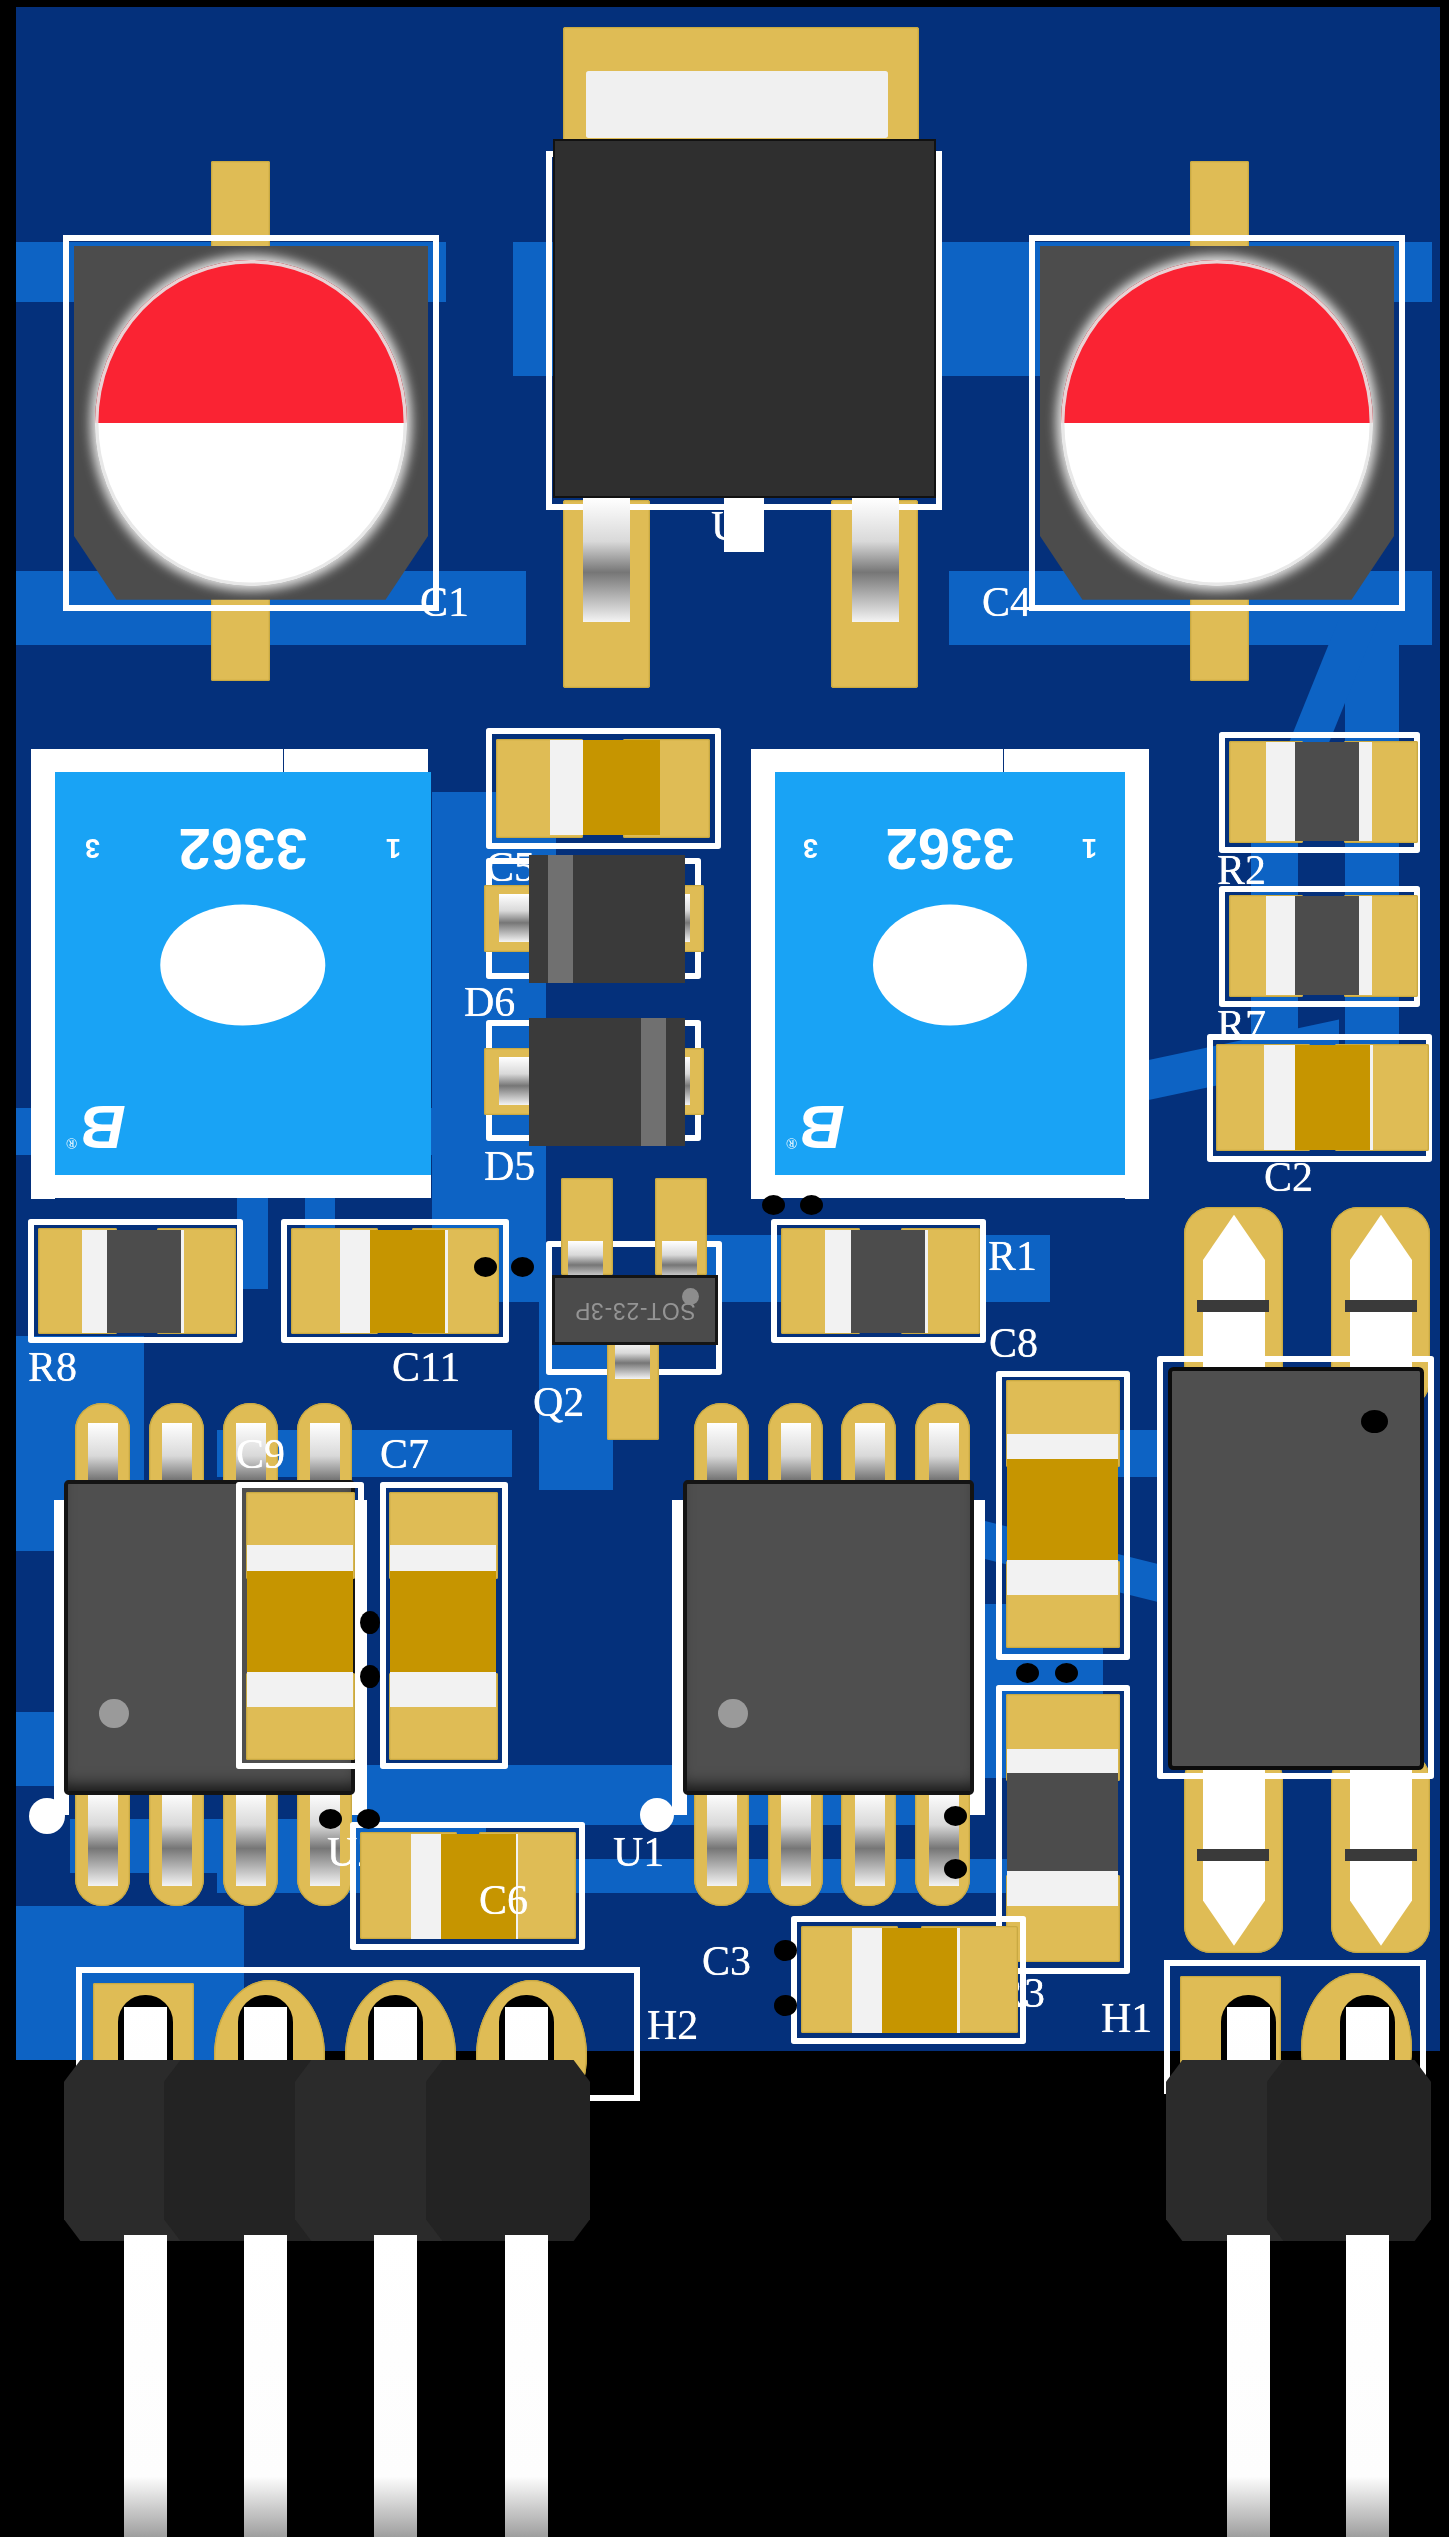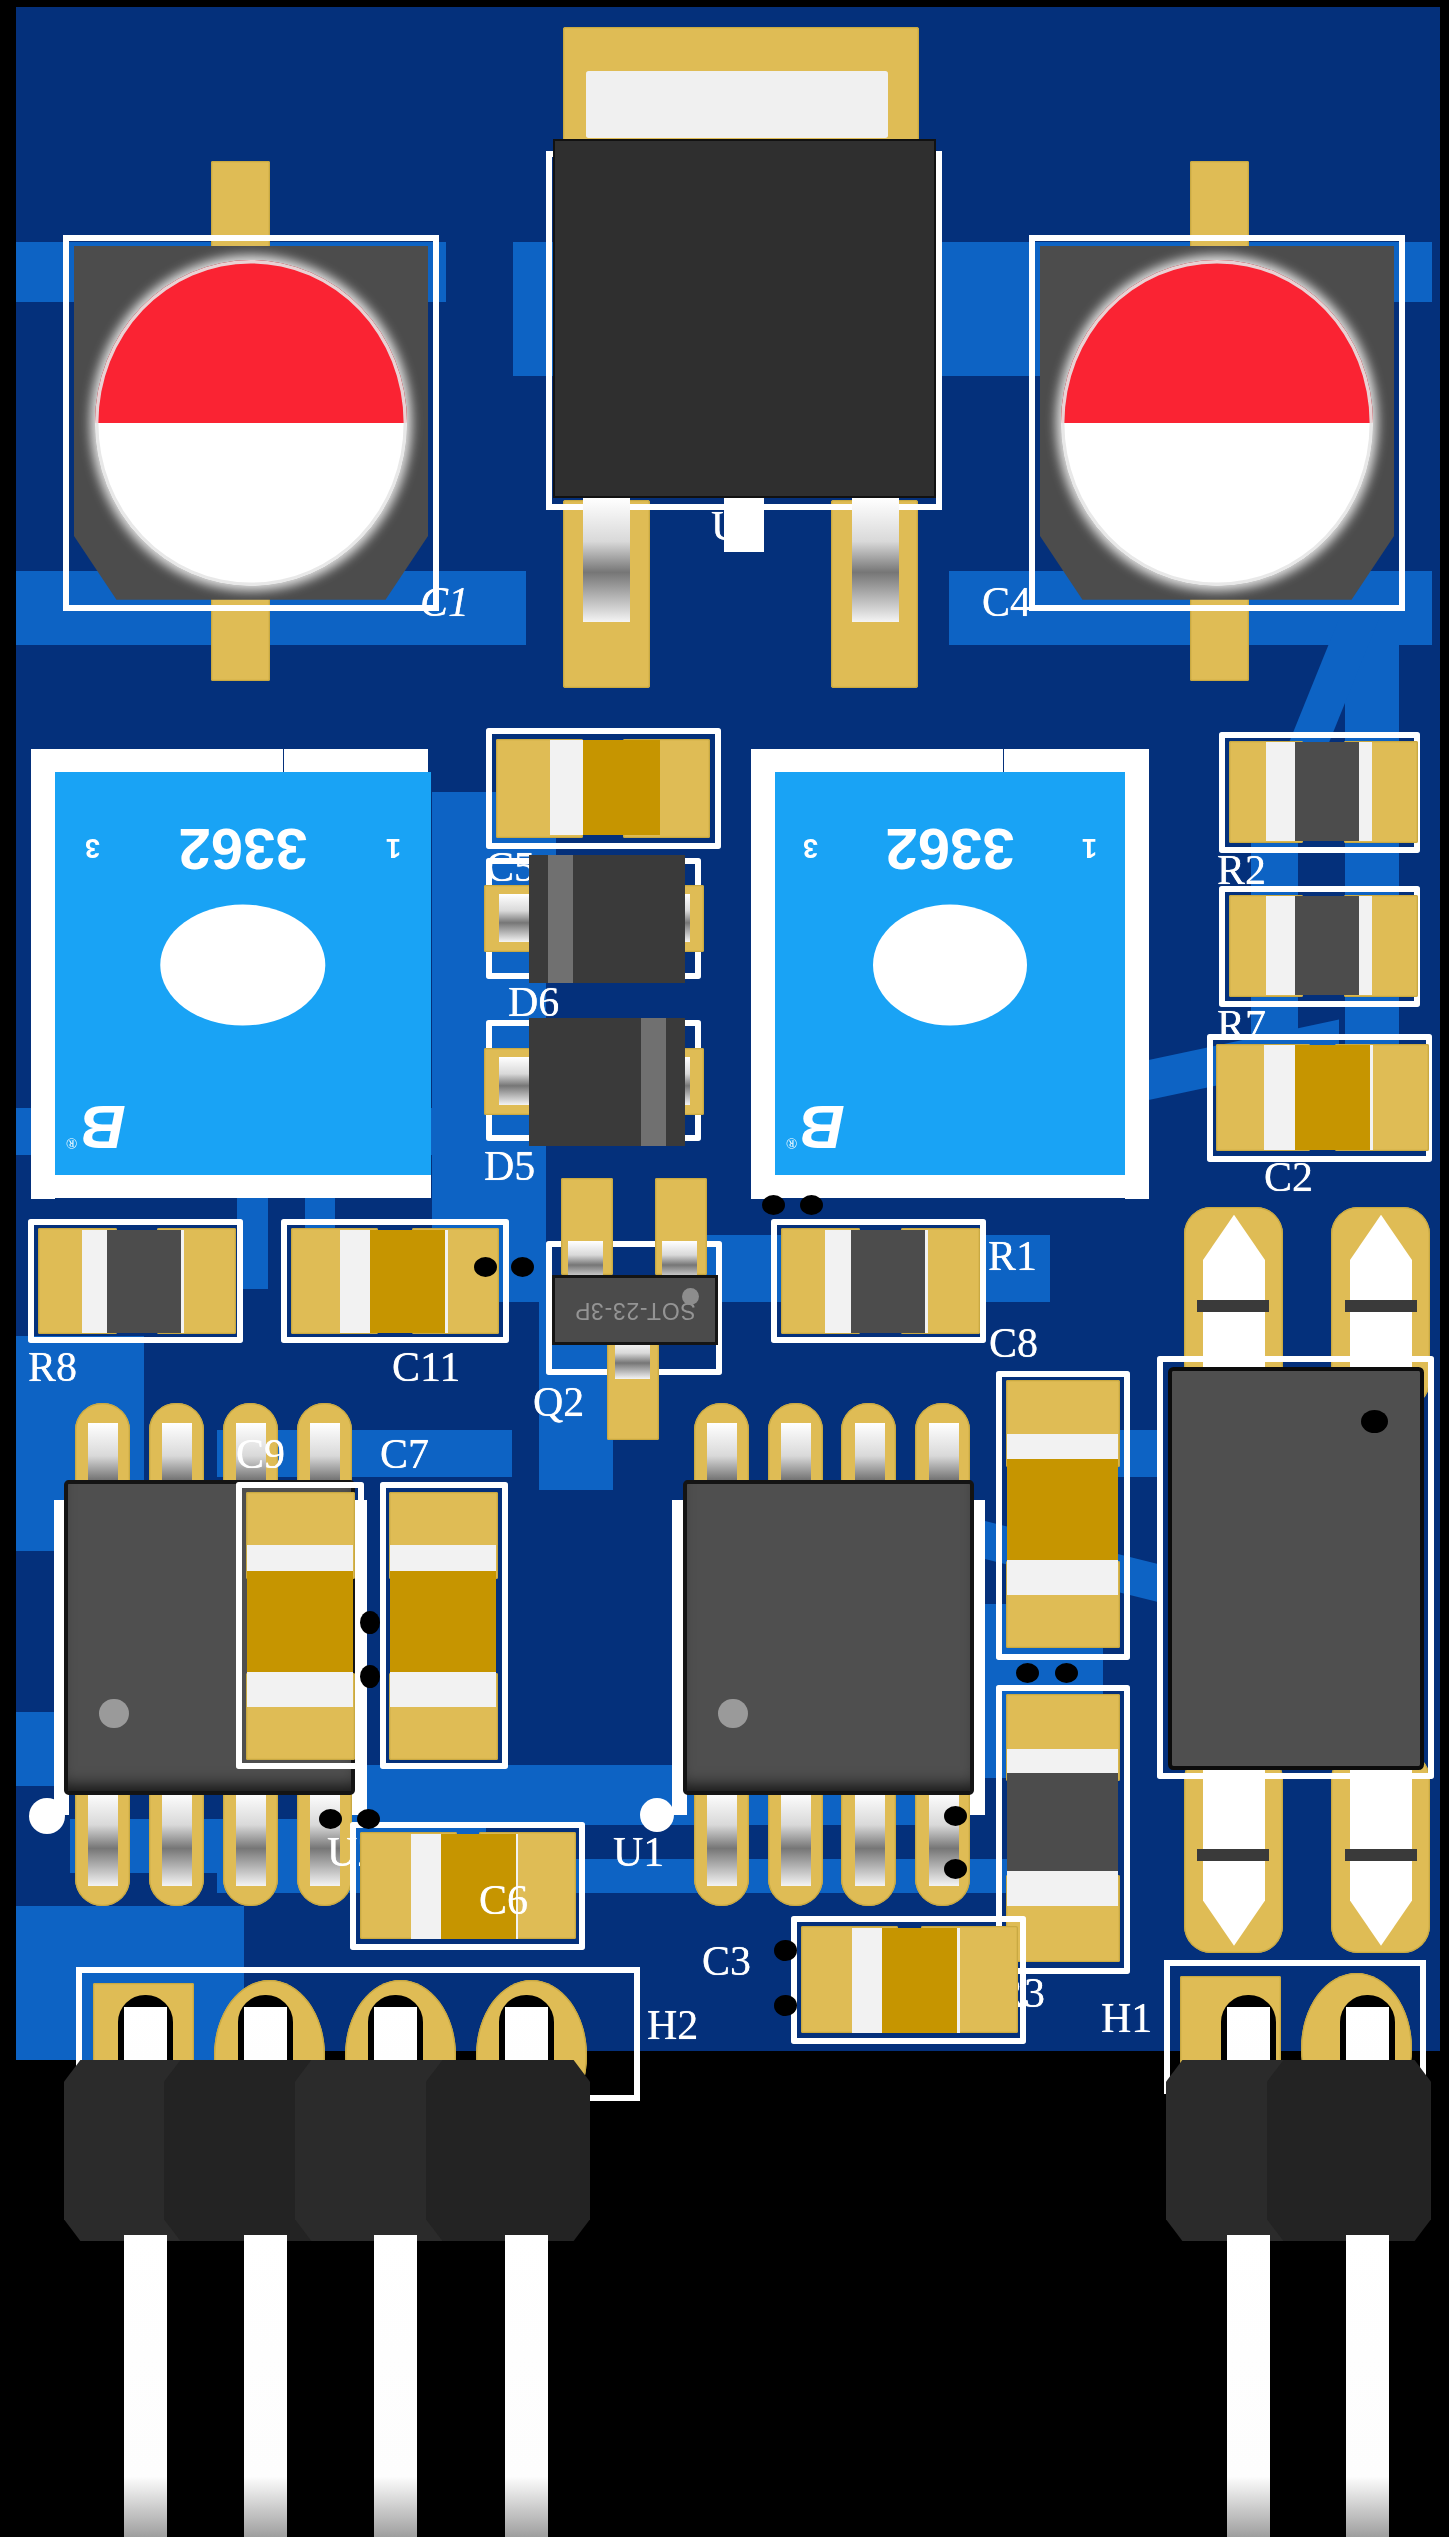--- a/index.html
+++ b/index.html
@@ -147,21 +147,21 @@
     <div class="trace-d" style="left:953px;top:1510px;width:188px;height:38px;transform:skewY(14deg);"></div>
 
     <div class="pad" style="left:195px;top:154px;width:59px;height:107px;"></div>
     <div class="pad" style="left:195px;top:567px;width:59px;height:107px;"></div>
     <div class="silk" style="left:47px;top:228px;width:376px;height:6.7px;"></div>
     <div class="silk-box" style="left:47px;top:228px;width:376px;height:376px;"></div>
     <div class="ecap" style="left:58px;top:239px;width:354px;height:354px;">
       <div class="can"></div>
       <div class="top"></div>
     </div>
-    <div class="ref" style="left:404px;top:574px;font-style:italic;">C1</div>
+    <div class="ref" style="left:404px;top:574px;">C1</div>
 
     <div class="pad" style="left:1174px;top:154px;width:59px;height:107px;"></div>
     <div class="pad" style="left:1174px;top:567px;width:59px;height:107px;"></div>
     <div class="silk-box" style="left:1013px;top:228px;width:376px;height:376px;"></div>
     <div class="ecap" style="left:1024px;top:239px;width:354px;height:354px;">
       <div class="can"></div>
       <div class="top"></div>
     </div>
     <div class="ref" style="left:966px;top:574px;">C4</div>
 
@@ -218,21 +218,21 @@
     <div class="ref" style="left:470px;top:839px;">C5</div>
 
     <div class="silk-box-r" style="left:470px;top:851px;width:215px;height:121px;"></div>
     <div class="pad" style="left:468px;top:878px;width:81px;height:67px;"></div>
     <div class="pad" style="left:607px;top:878px;width:81px;height:67px;"></div>
     <div class="term-met" style="left:483px;top:887px;width:40px;height:48px;"></div>
     <div class="term-met" style="left:634px;top:887px;width:40px;height:48px;"></div>
     <div class="diode" style="left:513px;top:848px;width:156px;height:128px;">
       <div class="band" style="left:12%;"></div>
     </div>
-    <div class="ref" style="left:492px;top:974px;">D6</div>
+    <div class="ref" style="left:448px;top:974px;">D6</div>
 
     <div class="silk-box-r" style="left:470px;top:1013px;width:215px;height:121px;"></div>
     <div class="pad" style="left:468px;top:1041px;width:81px;height:67px;"></div>
     <div class="pad" style="left:607px;top:1041px;width:81px;height:67px;"></div>
     <div class="term-met" style="left:483px;top:1050px;width:40px;height:48px;"></div>
     <div class="term-met" style="left:634px;top:1050px;width:40px;height:48px;"></div>
     <div class="diode" style="left:513px;top:1011px;width:156px;height:128px;">
       <div class="band" style="right:12%;"></div>
     </div>
     <div class="ref" style="left:468px;top:1138px;">D5</div>

